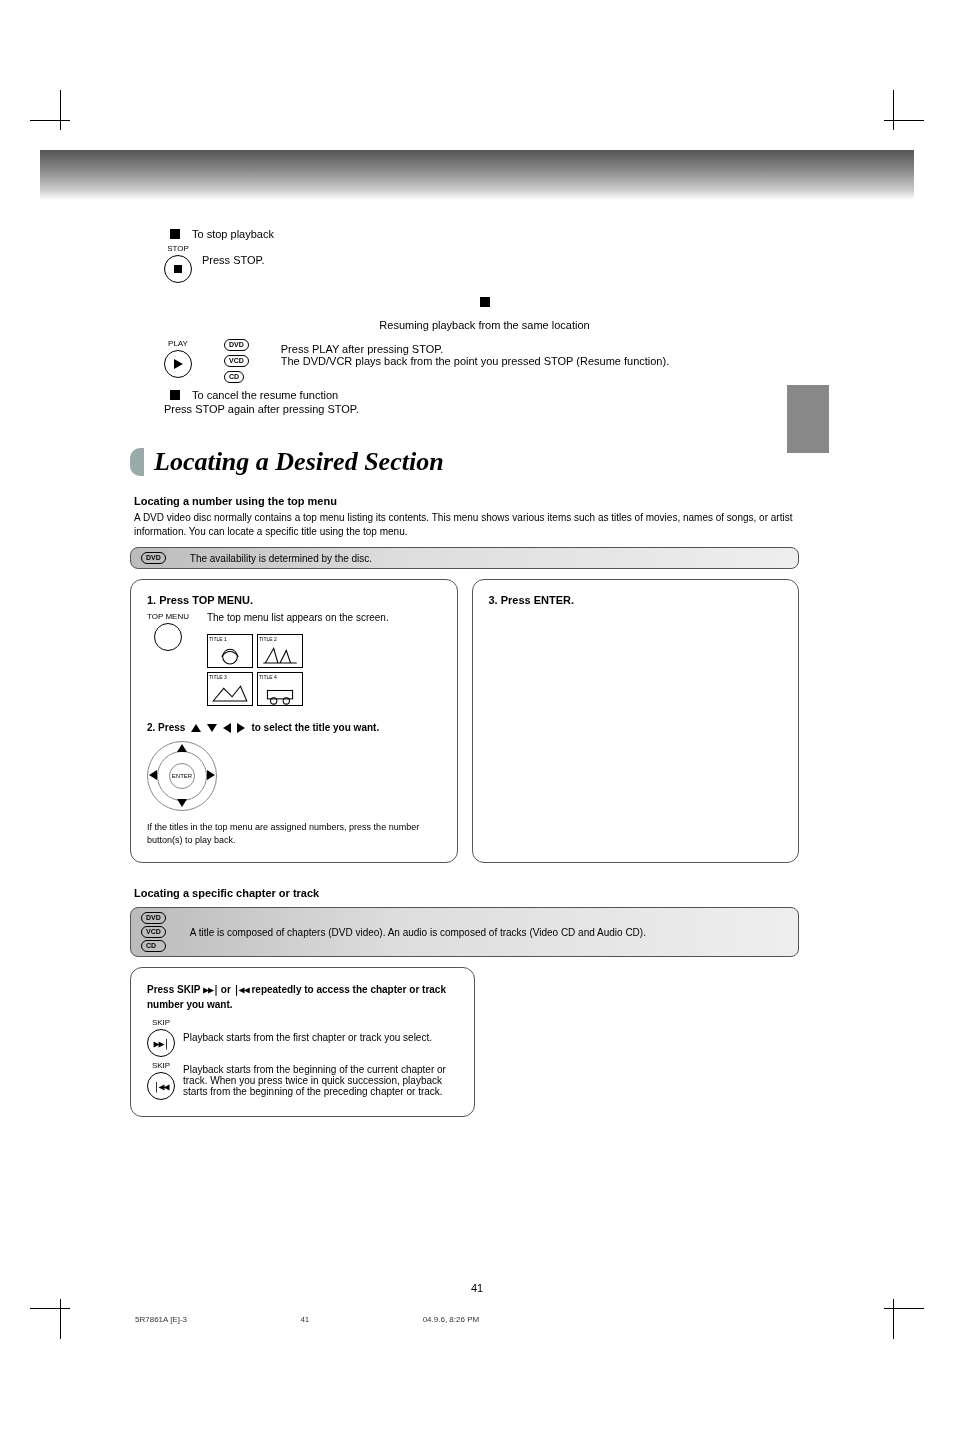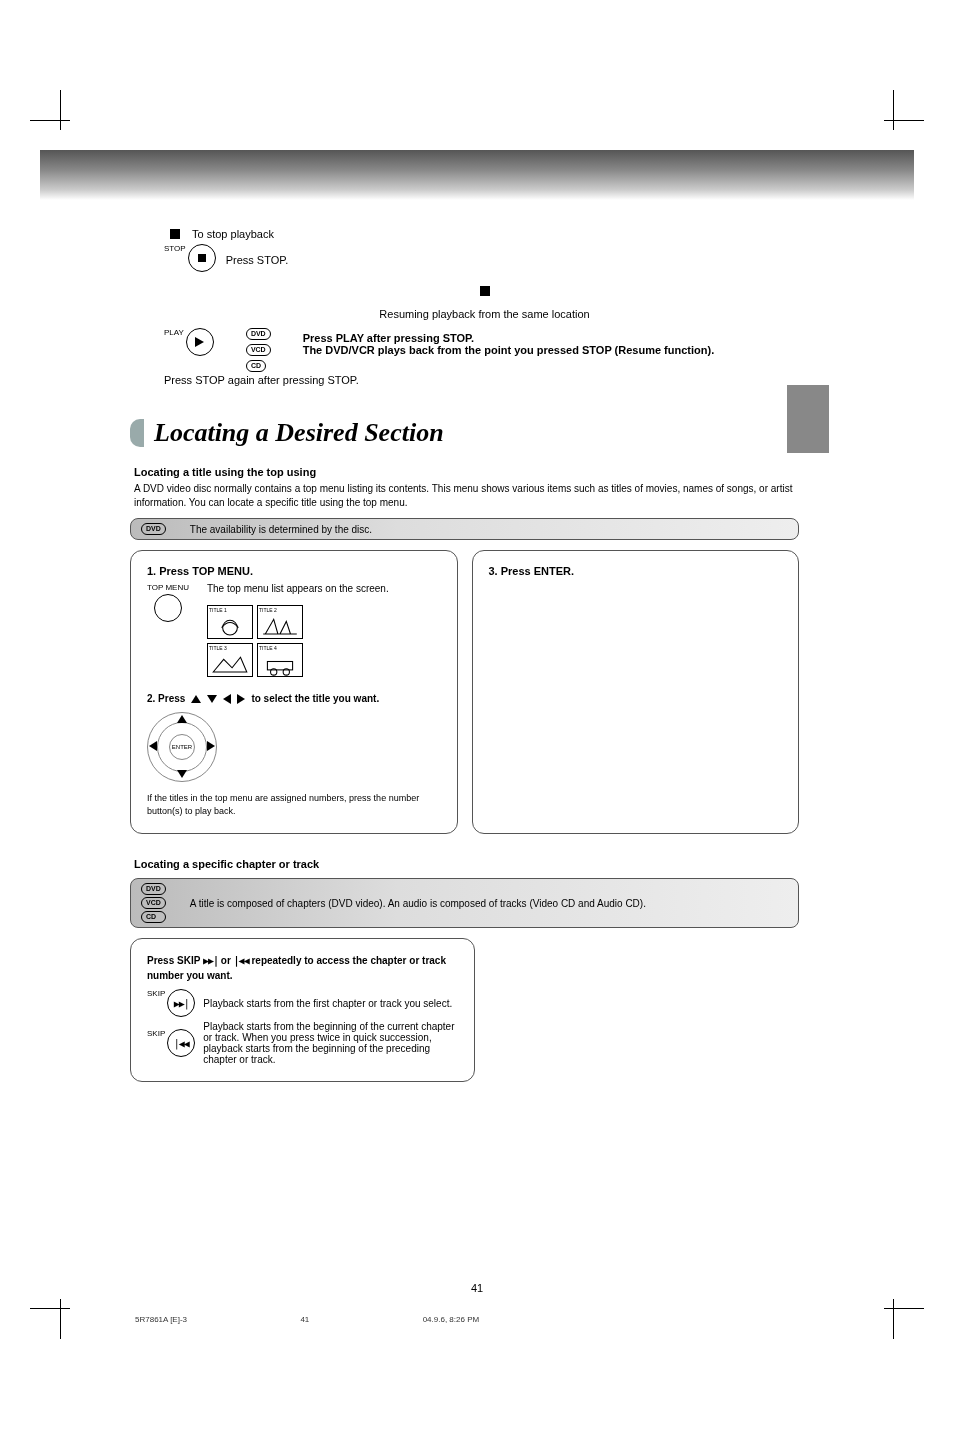--- a/index.html
+++ b/index.html
@@ -65,24 +65,24 @@
   }
   .circle-btn .stop-sq { width: 8px; height: 8px; background: #000; }
   .circle-btn .play-tri {
     width: 0; height: 0;
     border-left: 9px solid #000;
     border-top: 5px solid transparent;
     border-bottom: 5px solid transparent;
   }
   .btn-label { font-size: 8px; text-align: center; }
 
-  .btn-stack { display: flex; flex-direction: row; gap: 2px; }
+  .btn-stack { display: flex; flex-direction: column; align-items: center; gap: 2px; }
 
   .play-row { display: flex; align-items: flex-start; gap: 32px; margin-top: 8px; }
-  .play-text { font-size: 11px; flex: 1; padding-top: 4px; font-weight: bold; }
+  .play-text { font-size: 11px; flex: 1; padding-top: 4px; }
 
   .disc-group { display: flex; flex-direction: column; gap: 4px; align-items: flex-start; }
   .disc-pill {
     display: inline-block;
     border: 1px solid #000;
     border-radius: 8px;
     padding: 0 4px;
     font-size: 7px;
     line-height: 10px;
     font-weight: bold;
@@ -259,28 +259,32 @@
     </div>
     <div class="disc-group">
       <span class="disc-pill">DVD</span>
       <span class="disc-pill">VCD</span>
       <span class="disc-pill">CD</span>
     </div>
     <div class="play-text" style="white-space:pre-line;">Press PLAY after pressing STOP.
 The DVD/VCR plays back from the point you pressed STOP (Resume function).</div>
   </div>
 
+  <div class="stop-block" style="margin-top:6px;">
+    <div class="sq"></div>
+    <div class="stop-text">To cancel the resume function</div>
+  </div>
   <div class="stop-text" style="margin-left:34px; margin-top:2px;">Press STOP again after pressing STOP.</div>
 
   <div class="heading-row">
     <div class="heading-bullet"></div>
     <div class="heading-text">Locating a Desired Section</div>
   </div>
 
-  <div class="sec-label">Locating a title using the top using</div>
+  <div class="sec-label">Locating a number using the top menu</div>
   <div class="sec-desc">A DVD video disc normally contains a top menu listing its contents. This menu shows various items such as titles of movies, names of songs, or artist information. You can locate a specific title using the top menu.</div>
 
   <div class="bar-header">
     <span class="disc-pill">DVD</span>
     <span>The availability is determined by the disc.</span>
   </div>
 
   <div class="two-col">
 
     <div class="box">

